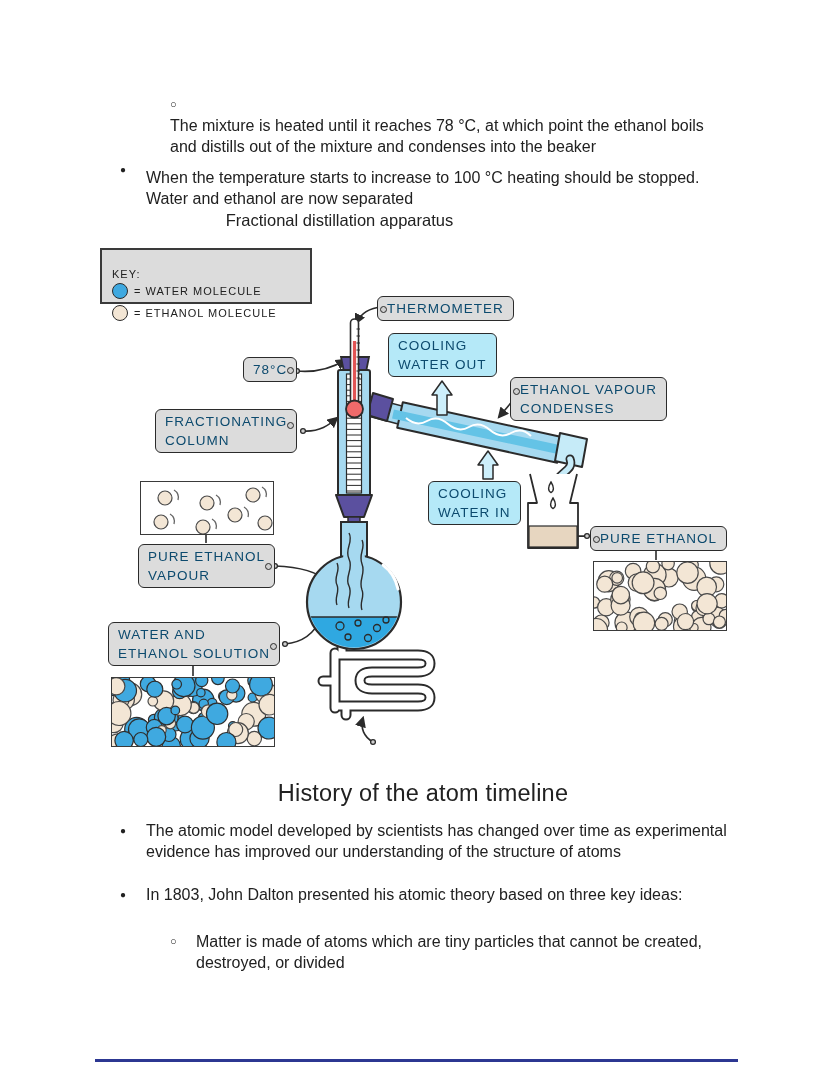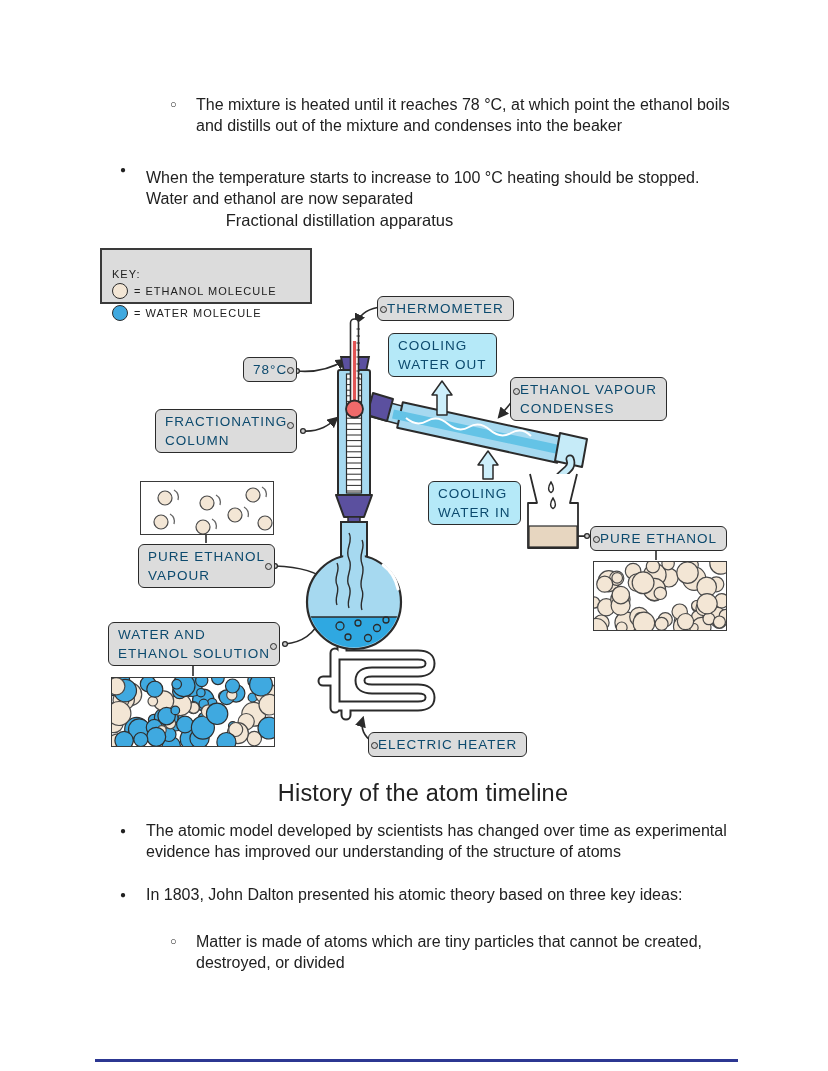--- a/index.html
+++ b/index.html
@@ -39,21 +39,21 @@
 
   .ink{stroke:#2b2b2b;}
   .conn{fill:none;stroke:#2b2b2b;stroke-width:1.6;}
   .footer-line{position:absolute;left:95px;top:1059px;width:643px;height:3px;background:#2c3792;}
 </style>
 </head>
 <body>
 
 <div class="page">
 
-  <div class="li" style="top:94px;left:170px;width:566px;">
+  <div class="li" style="top:94px;left:170px;width:566px;flex-direction:column;">
     <span class="mk hollow"></span>
     <div style="width:540px;">The mixture is heated until it reaches 78 °C, at which point the ethanol boils and distills out of the mixture and condenses into the beaker</div>
   </div>
   <div class="li" style="top:159px;left:120px;width:616px;">
     <span class="mk solid"></span>
     <div style="width:590px;margin-top:8px;">When the temperature starts to increase to 100 °C heating should be stopped. Water and ethanol are now separated</div>
   </div>
 
   <div class="doc-title" style="top:211px;">Fractional distillation apparatus</div>
 
@@ -190,45 +190,44 @@
           <circle cx="185" cy="321" r="2.4"></circle>
           <circle cx="195" cy="399" r="2.4"></circle>
         <circle cx="497" cy="291" r="2.4"></circle>
           <circle cx="283" cy="497" r="2.4"></circle>
       </g>
     </svg>
 
     <div class="keybox">
       <div>KEY:</div>
       <div class="keyrow">
+        <span class="swatch swatch-water"></span>
+        <span>= WATER MOLECULE</span>
+      </div>
+      <div class="keyrow">
         <span class="swatch swatch-eth"></span>
         <span>= ETHANOL MOLECULE</span>
-      </div>
-      <div class="keyrow">
-        <span class="swatch swatch-water"></span>
-        <span>= WATER MOLECULE</span>
       </div>
     </div>
 
     <div class="tag" style="left:287px;top:51px;"><span class="hole hole-l"></span><span>THERMOMETER</span></div>
     <div class="tag blue" style="left:298px;top:88px;"><span>COOLING
 WATER OUT</span></div>
     <div class="tag" style="left:153px;top:112px;"><span>78°C</span><span class="hole hole-r"></span></div>
     <div class="tag" style="left:420px;top:132px;"><span class="hole hole-l" style="top:30%;"></span><span>ETHANOL VAPOUR
 CONDENSES</span></div>
     <div class="tag" style="left:65px;top:164px;"><span>FRACTIONATING
 COLUMN</span><span class="hole hole-r" style="top:35%;"></span></div>
     <div class="tag blue" style="left:338px;top:236px;"><span>COOLING
 WATER IN</span></div>
     <div class="tag" style="left:48px;top:299px;"><span>PURE ETHANOL
 VAPOUR</span><span class="hole hole-r" style="top:50%;"></span></div>
     <div class="tag" style="left:500px;top:281px;"><span class="hole hole-l"></span><span>PURE ETHANOL</span></div>
     <div class="tag" style="left:18px;top:377px;"><span>WATER AND
 ETHANOL SOLUTION</span><span class="hole hole-r" style="top:55%;"></span></div>
-    <div class="tag" style="left:278px;top:487px;"><span class="hole hole-l"></span><span>ELECTRIC HEATER</span></div>
 
     <div class="molbox" style="left:50px;top:236px;">
       <svg width="132" height="52" viewBox="0 0 132 52">
           <g id="vapour-mols">
             <circle cx="24" cy="16" r="7" class="mol-eth"></circle>
             <path d="M 33 8 a 9 9 0 0 1 4 10" class="motion"></path>
             <circle cx="66" cy="21" r="7" class="mol-eth"></circle>
             <path d="M 75 13 a 9 9 0 0 1 4 10" class="motion"></path>
             <circle cx="112" cy="13" r="7" class="mol-eth"></circle>
             <path d="M 121 5 a 9 9 0 0 1 4 10" class="motion"></path>

